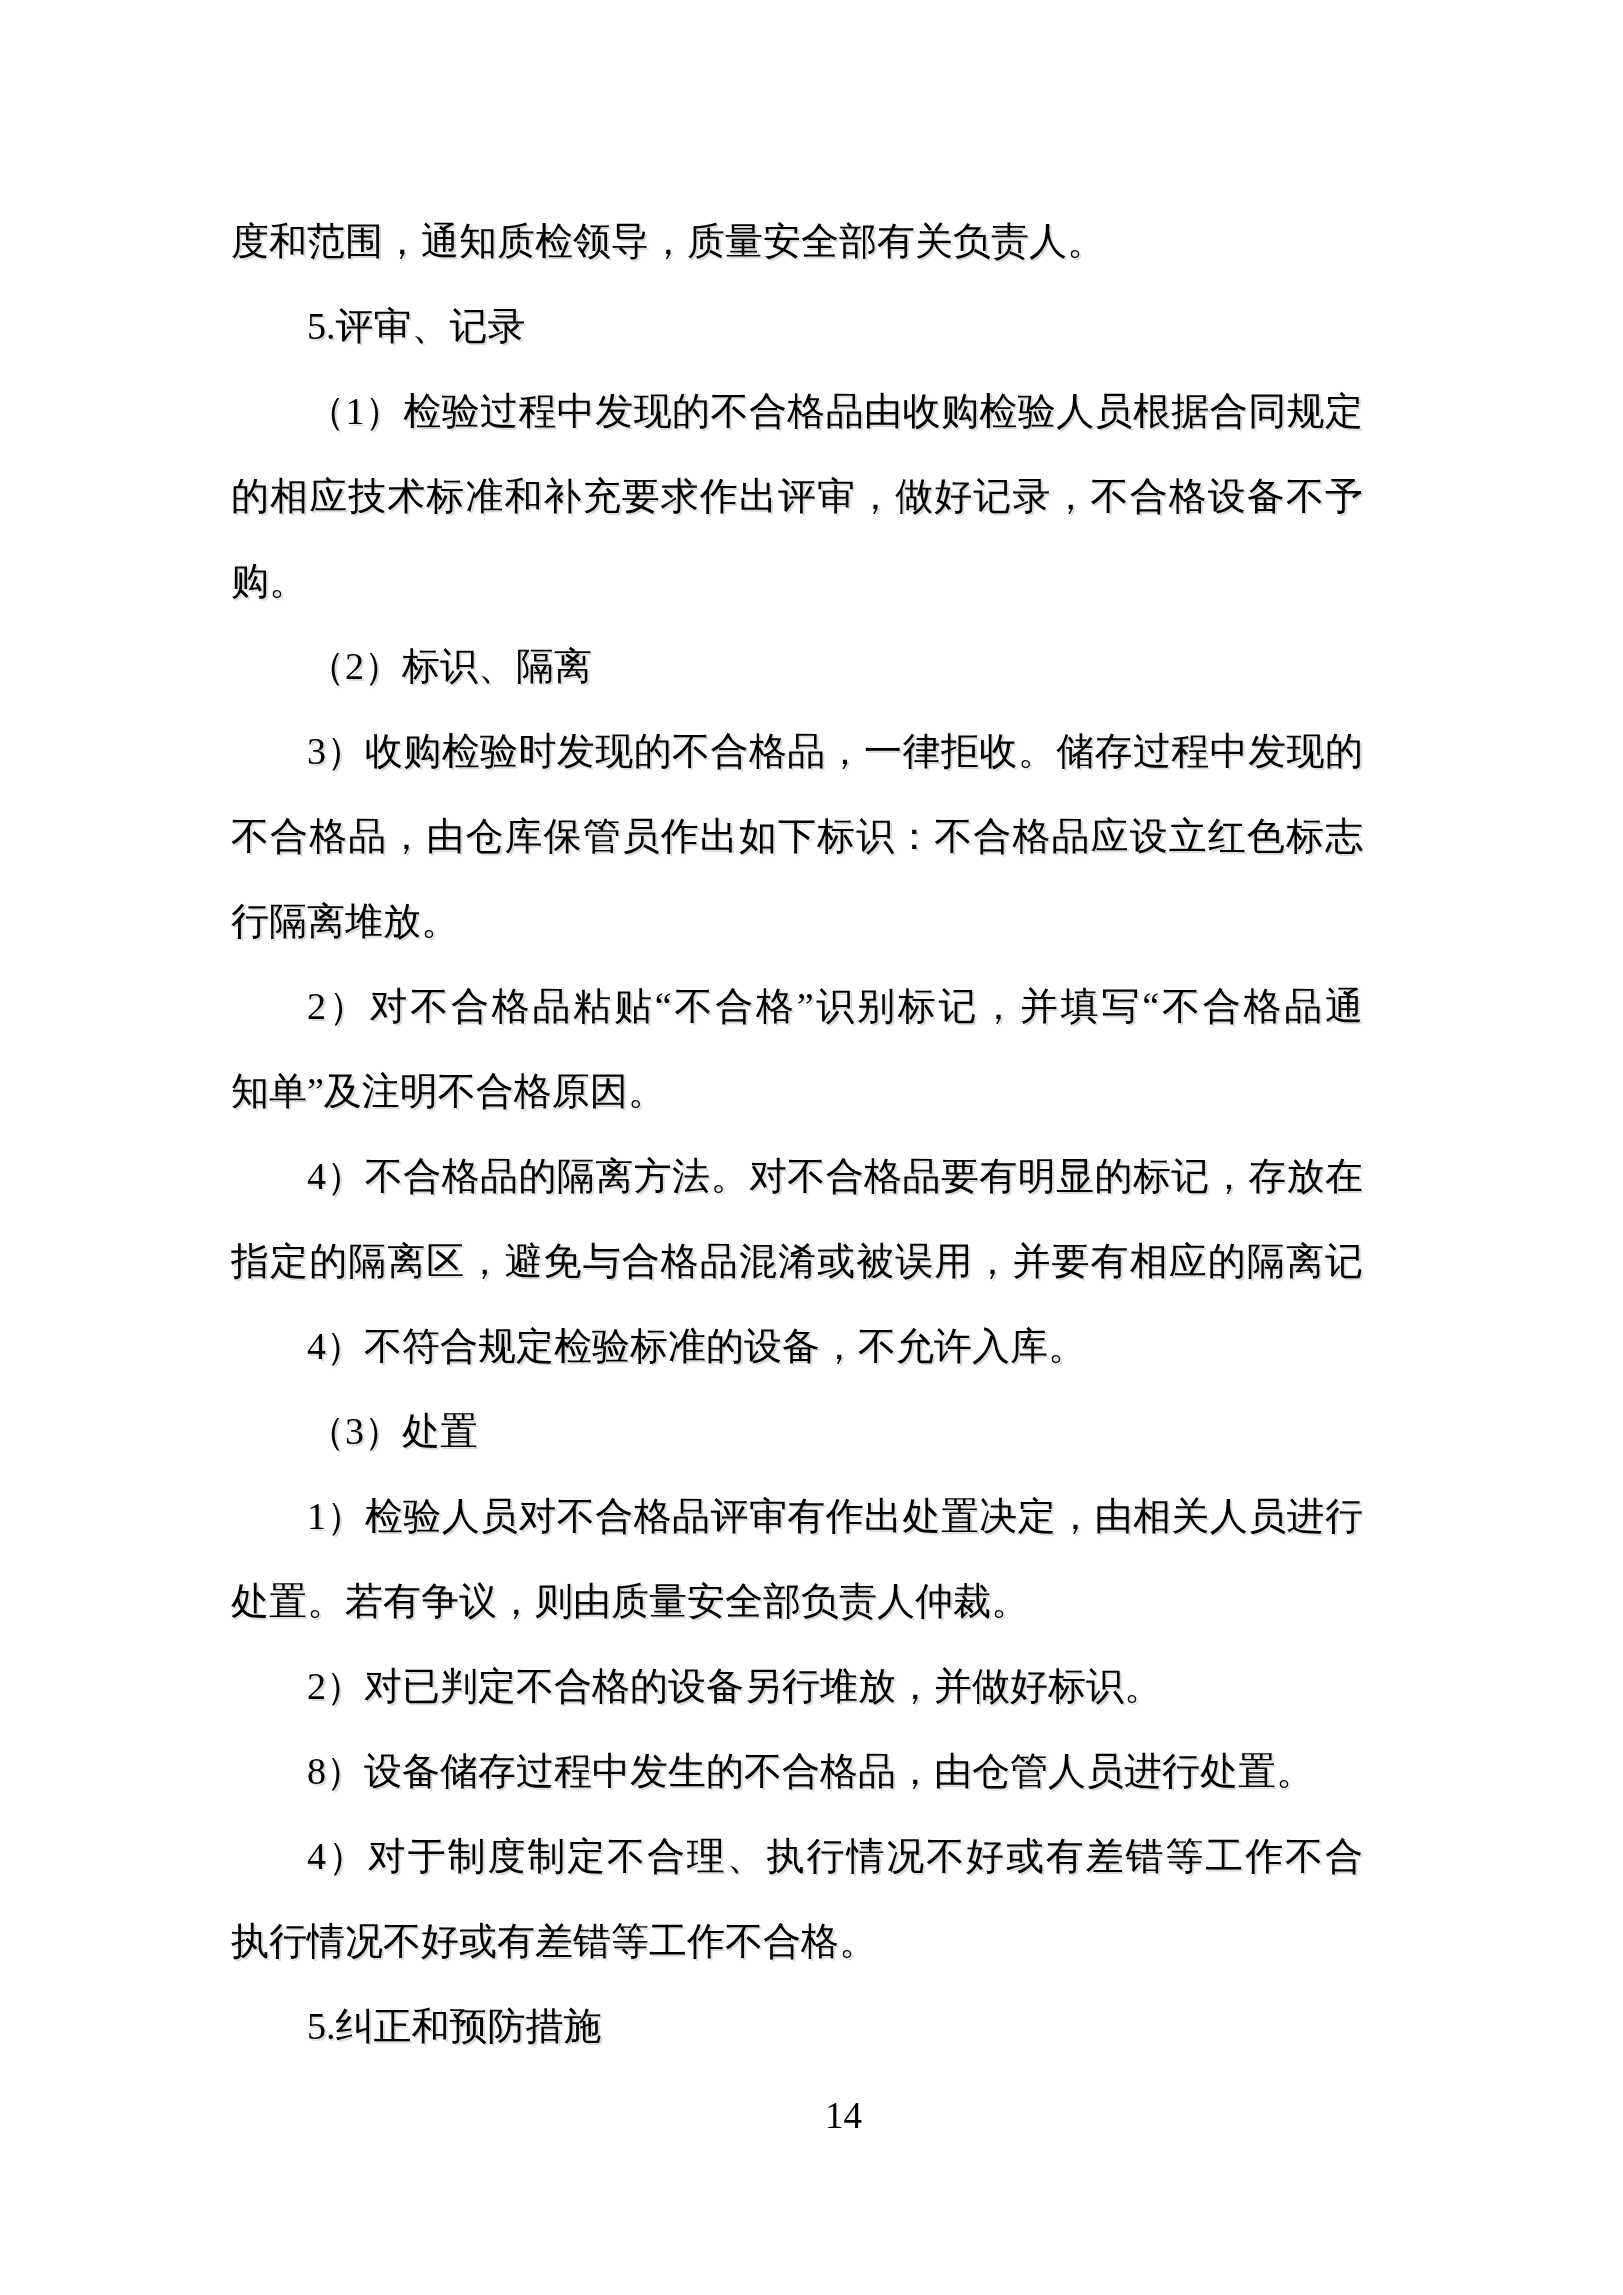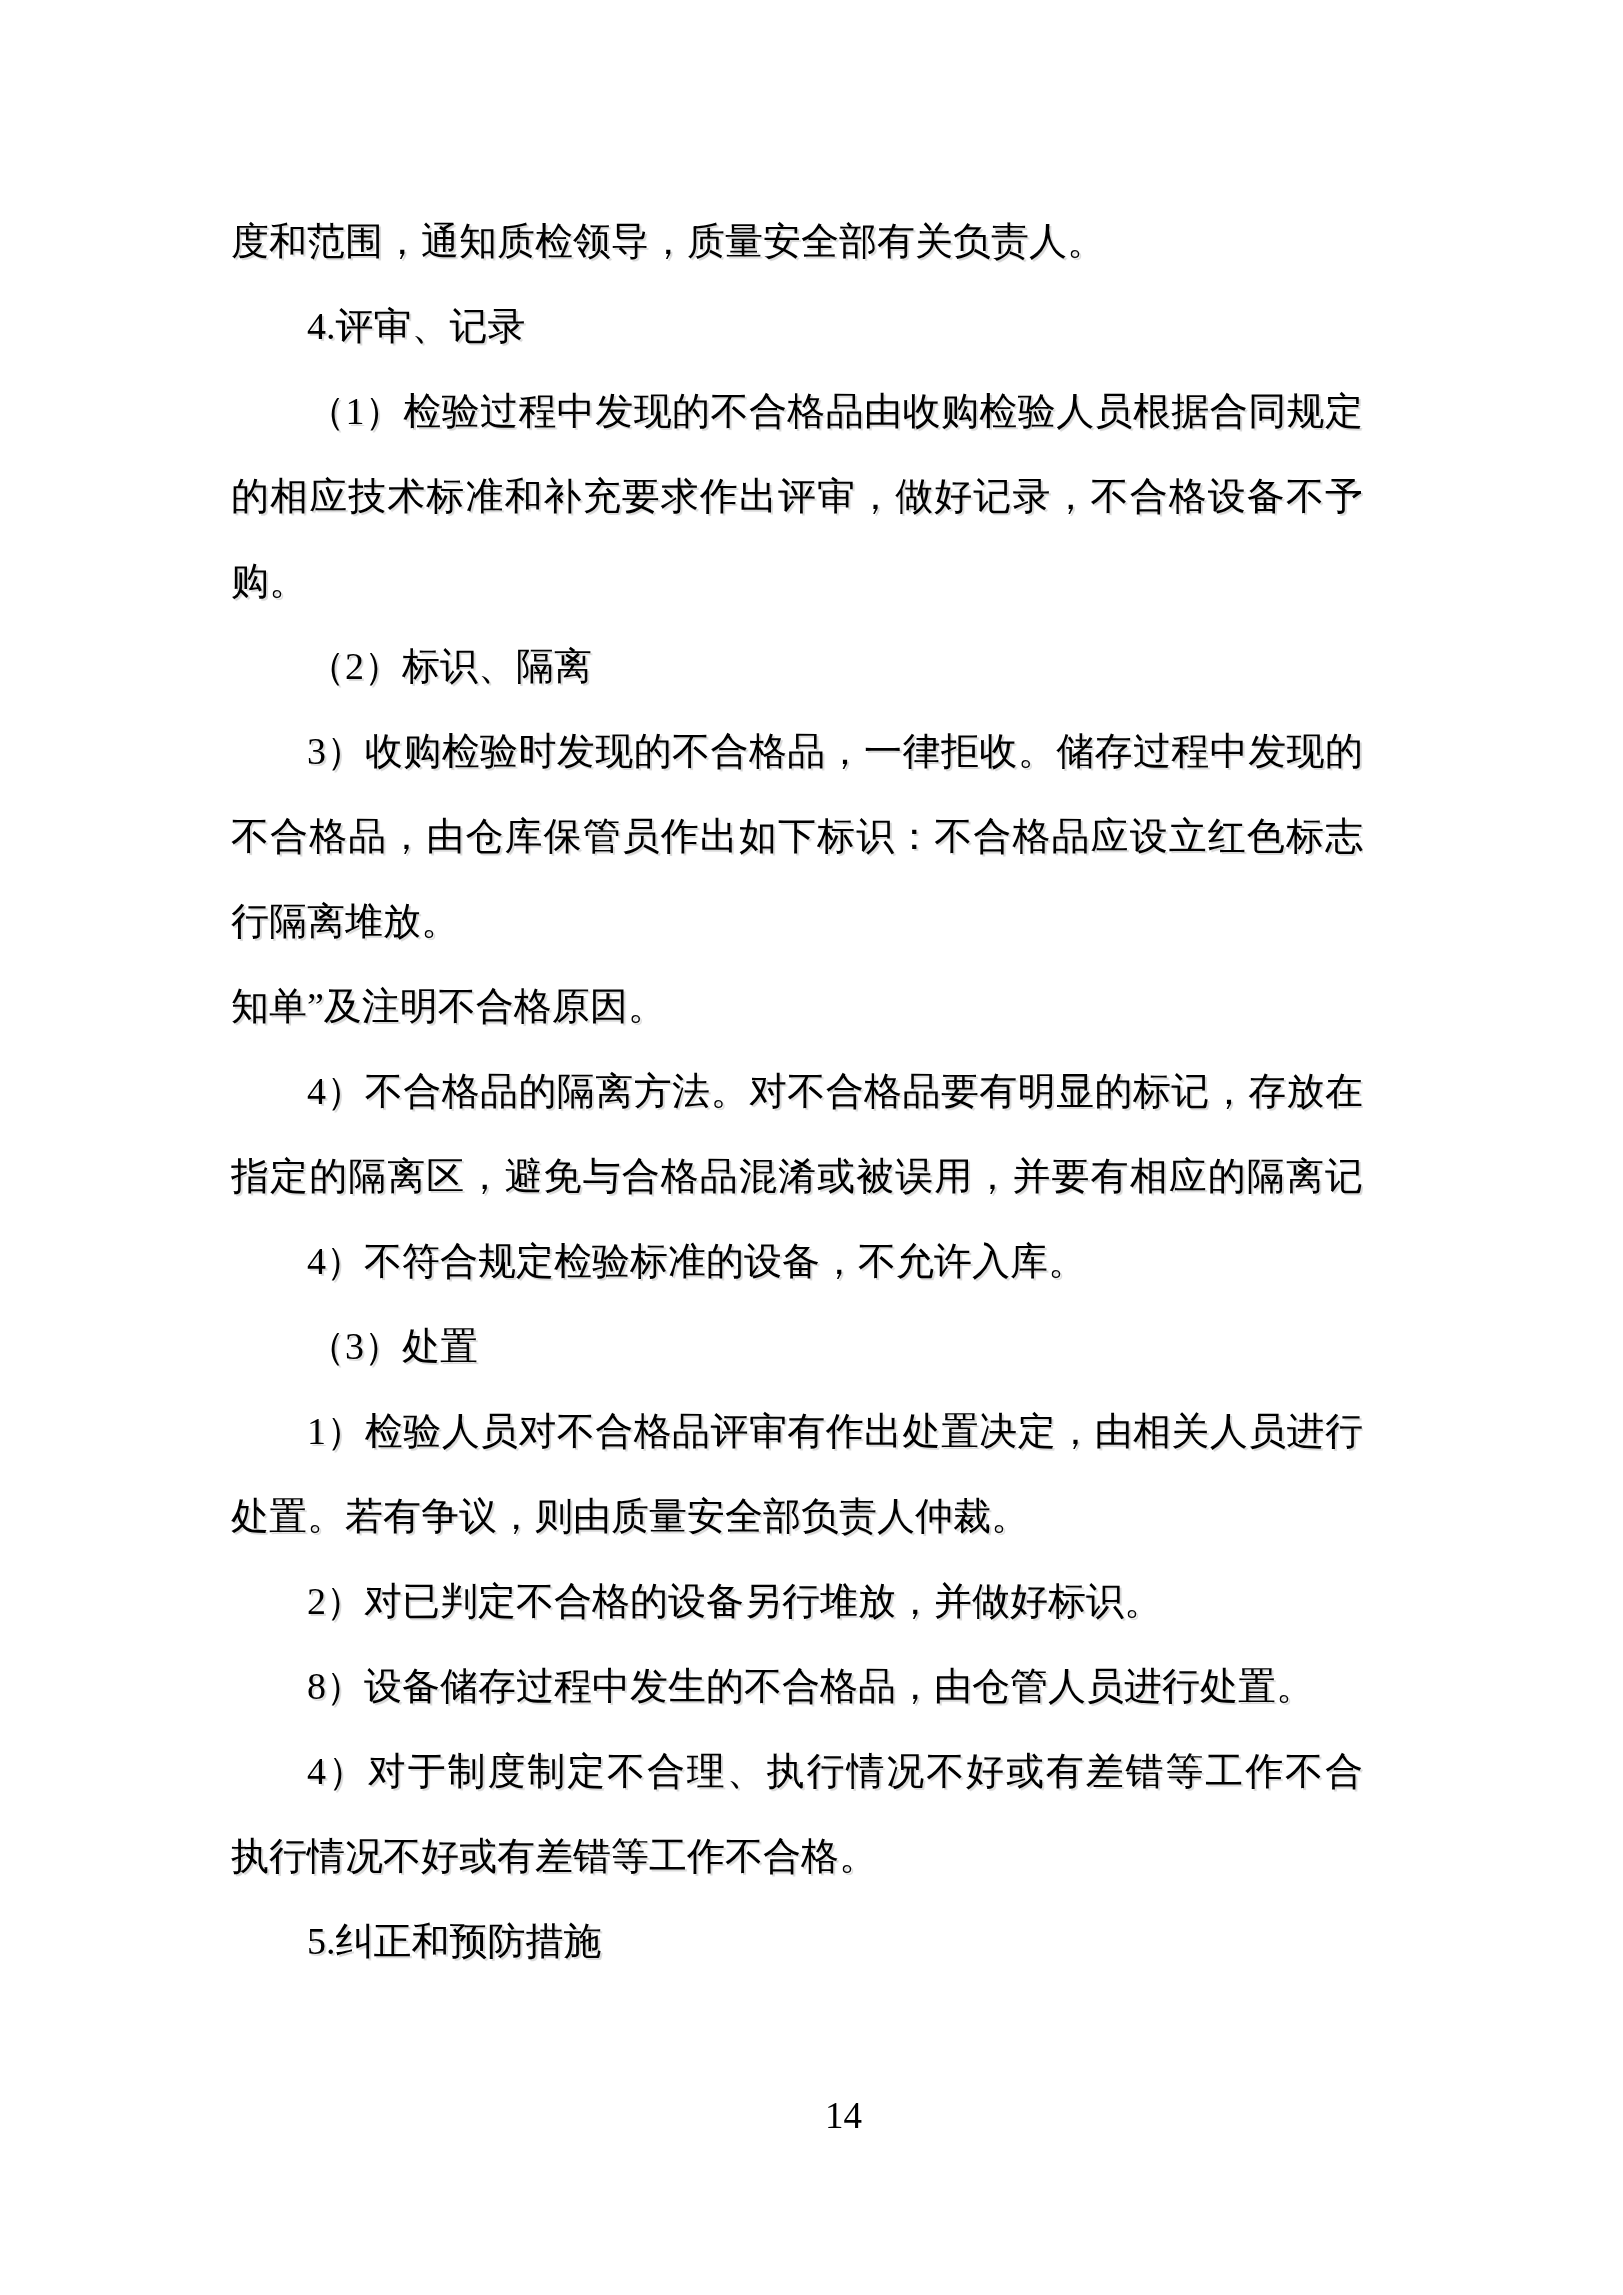--- a/index.html
+++ b/index.html
@@ -49,28 +49,29 @@
     font-size: 37px;
     line-height: 33px;
   }
 </style>
 </head>
 <body>
 
 <div class="page">
   <div class="doc-body">
     <div class="line">度和范围，通知质检领导，质量安全部有关负责人。</div>
-    <div class="line indent">4.评审、记录</div>
+    <div class="line indent">5.评审、记录</div>
     <div class="line indent fill">（1）检验过程中发现的不合格品由收购检验人员根据合同规定</div>
     <div class="line fill">的相应技术标准和补充要求作出评审，做好记录，不合格设备不予收</div>
     <div class="line">购。</div>
     <div class="line indent">（2）标识、隔离</div>
     <div class="line indent fill">3）收购检验时发现的不合格品，一律拒收。储存过程中发现的</div>
     <div class="line fill">不合格品，由仓库保管员作出如下标识：不合格品应设立红色标志另</div>
     <div class="line">行隔离堆放。</div>
+    <div class="line indent fill">2）对不合格品粘贴“不合格”识别标记，并填写“不合格品通</div>
     <div class="line">知单”及注明不合格原因。</div>
     <div class="line indent fill">4）不合格品的隔离方法。对不合格品要有明显的标记，存放在</div>
     <div class="line fill">指定的隔离区，避免与合格品混淆或被误用，并要有相应的隔离记录。</div>
     <div class="line indent">4）不符合规定检验标准的设备，不允许入库。</div>
     <div class="line indent">（3）处置</div>
     <div class="line indent fill">1）检验人员对不合格品评审有作出处置决定，由相关人员进行</div>
     <div class="line">处置。若有争议，则由质量安全部负责人仲裁。</div>
     <div class="line indent">2）对已判定不合格的设备另行堆放，并做好标识。</div>
     <div class="line indent">8）设备储存过程中发生的不合格品，由仓管人员进行处置。</div>
     <div class="line indent fill">4）对于制度制定不合理、执行情况不好或有差错等工作不合格，</div>

